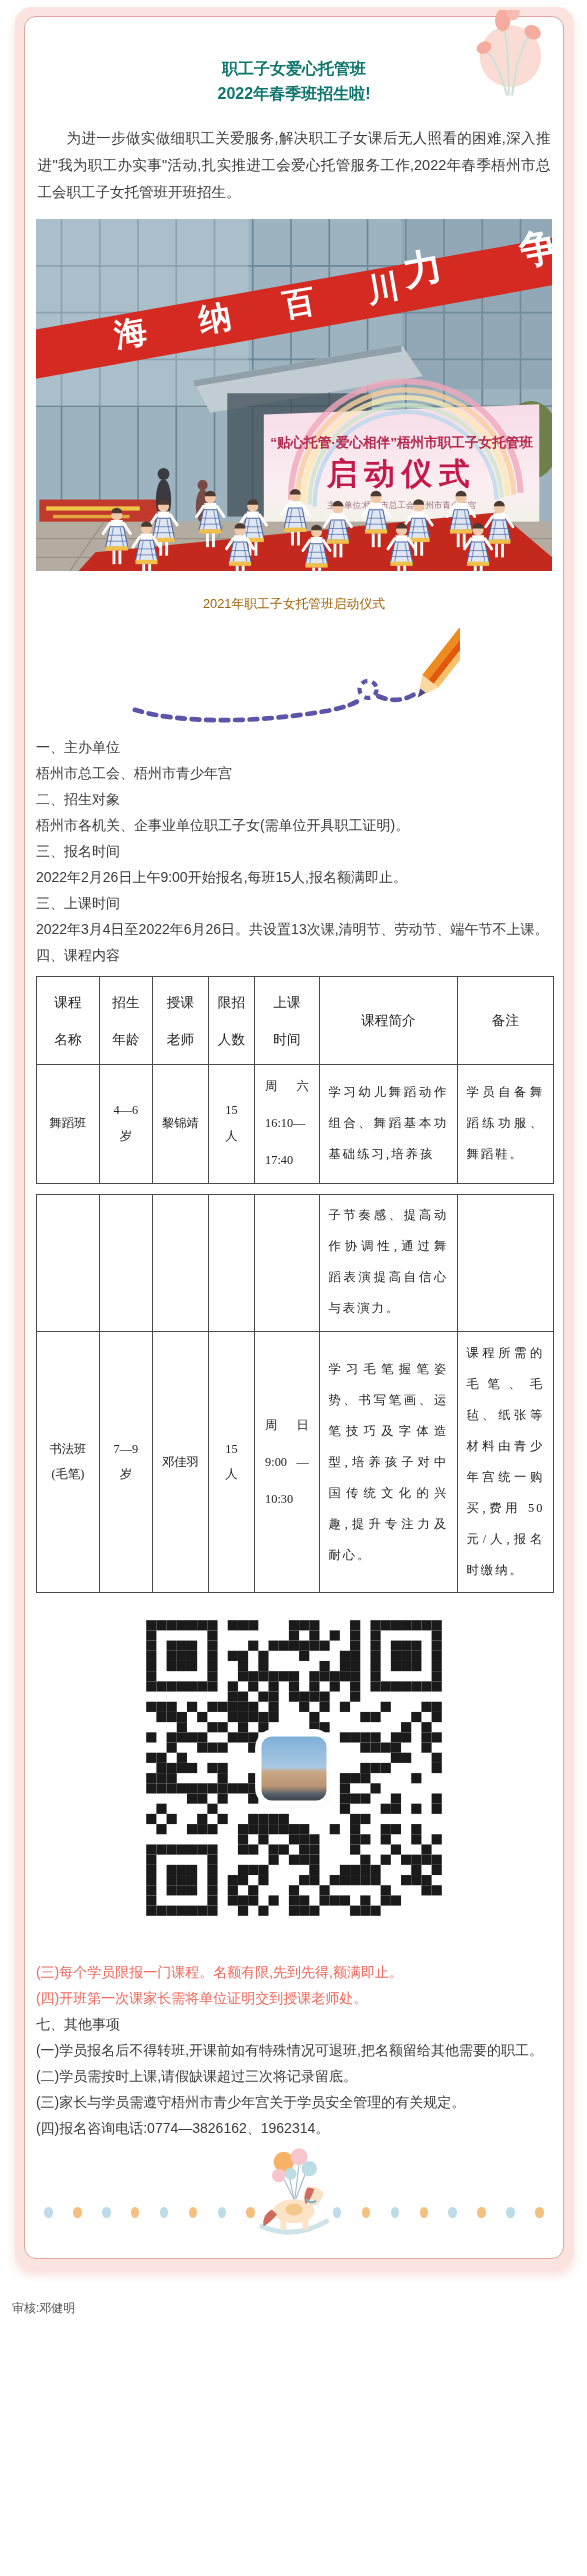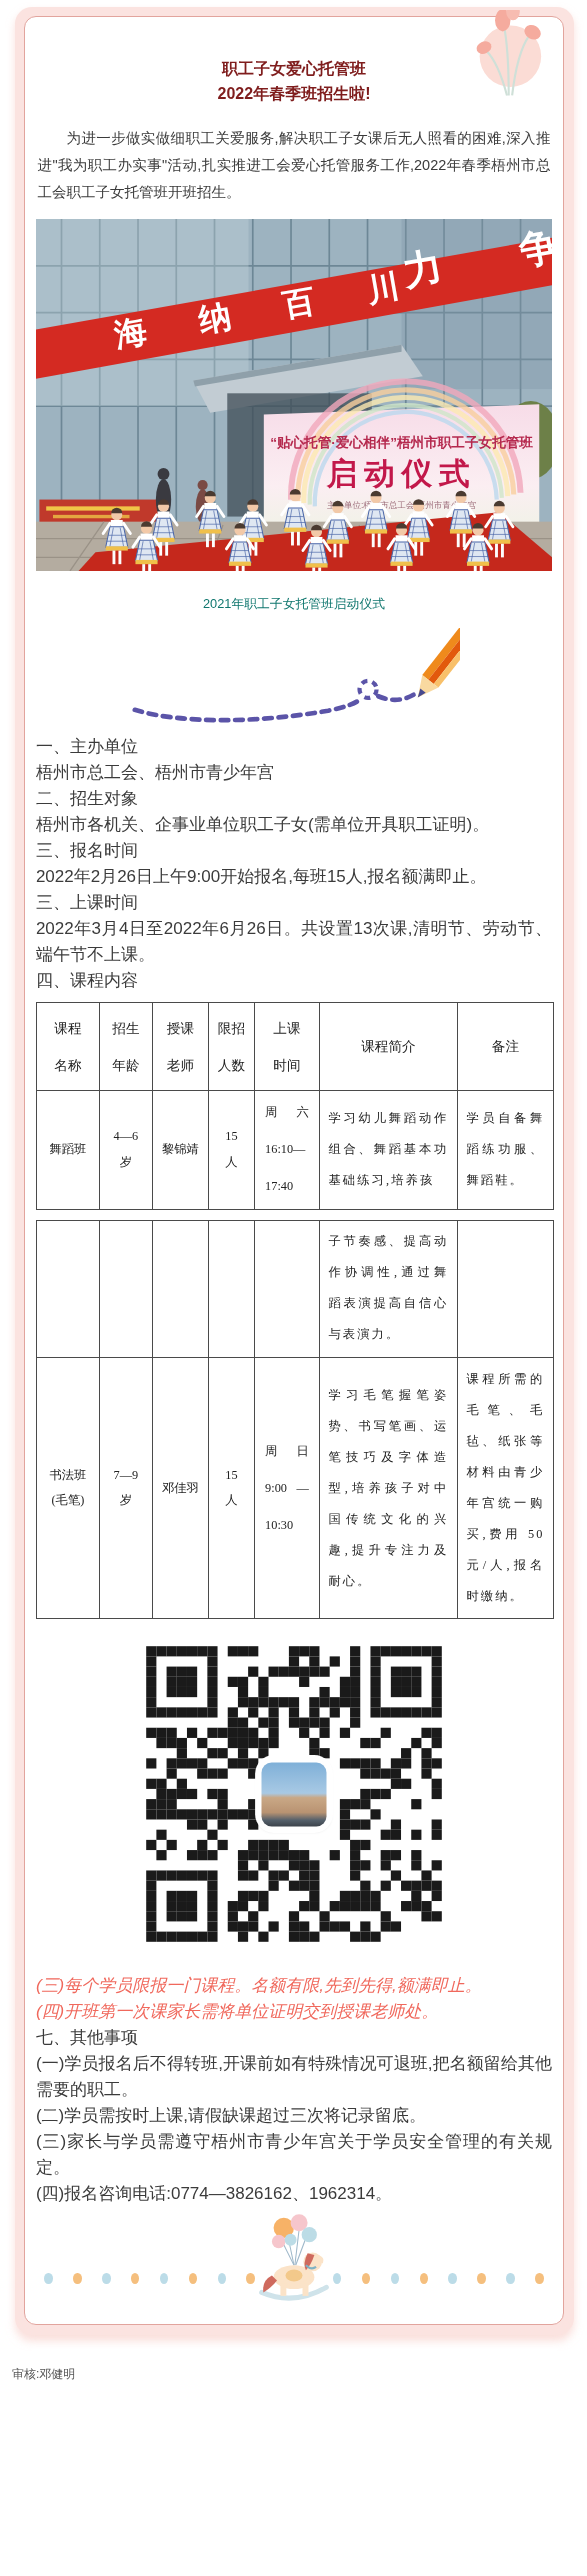--- a/index.html
+++ b/index.html
@@ -11,32 +11,32 @@
   .card{
     position:relative;margin:6.8px 14.5px 0;background:#fbe3e0;border-radius:17px;
     padding:9.4px;box-shadow:0 5.1px 8.5px rgba(245,196,190,.55);
   }
   .card-inner{
     position:relative;background:#ffffff;border:0.9px solid #e2a49d;border-radius:12px;
     padding:0 11px 17px;overflow:visible;
   }
   .flower{position:absolute;top:-6.8px;right:15.3px;width:82px;height:94px;pointer-events:none;}
   
-  .title{margin-top:39px;text-align:center;color:#7f1d1d;font-size:16px;font-weight:bold;line-height:25px;}
+  .title{margin-top:39px;text-align:center;color:#0f766e;font-size:16px;font-weight:bold;line-height:25px;}
   .title p{margin:0;}
   
   .intro{margin:18.7px 1.7px 0;font-size:14.5px;line-height:27px;color:#3b3b3b;text-align:justify;text-indent:2em;}
   
   .photo{margin-top:13.6px;width:516px;height:352px;display:block;}
-  .caption{margin-top:24px;text-align:center;color:#0f766e;font-size:12.8px;line-height:18.7px;}
+  .caption{margin-top:24px;text-align:center;color:#a16207;font-size:12.8px;line-height:18.7px;}
   
   .pencil-wrap{margin-top:12px;height:100px;display:flex;justify-content:center;align-items:flex-end;}
   
   .sections{margin-top:6.8px;}
-  .sections p,.after-table p{margin:0;font-size:17px;line-height:26px;color:#3b3b3b;text-align:justify;}
+  .sections p,.after-table p{margin:0;font-size:14px;line-height:26px;color:#3b3b3b;text-align:justify;}
   .red p{color:#f0685c;}
   
   table{border-collapse:collapse;table-layout:fixed;width:516px;margin:0 auto;
         font-family:"Liberation Serif",serif;color:#222;}
   .tbl1{margin-top:8.5px;}
   .tbl2{margin-top:10.2px;}
   th,td{border:0.9px solid #4a4a4a;padding:3.4px 6.8px;vertical-align:middle;}
   th{font-size:13.6px;font-weight:normal;white-space:pre-line;line-height:37px;text-align:center;}
   td{font-size:12.3px;}
   .c{text-align:center;white-space:pre-line;line-height:25.5px;margin-top:12px;}
@@ -674,21 +674,21 @@
           <rect x="204" y="348" width="12" height="12" fill="#1a1a1a"></rect>
           <rect x="252" y="348" width="12" height="12" fill="#1a1a1a"></rect>
           <rect x="264" y="348" width="12" height="12" fill="#1a1a1a"></rect>
           <rect x="276" y="348" width="12" height="12" fill="#1a1a1a"></rect>
         </svg>
       <div class="qr-logo">
           <div class="pic"></div>
         </div>
     </div>
 
-    <div class="sections red" style="margin-top:21px;font-style:italic;">
+    <div class="sections red" style="margin-top:33px;">
       <p>(三)每个学员限报一门课程。名额有限,先到先得,额满即止。</p>
       <p>(四)开班第一次课家长需将单位证明交到授课老师处。</p>
     </div>
     <div class="sections" style="margin-top:0;">
       <p>七、其他事项</p>
       <p>(一)学员报名后不得转班,开课前如有特殊情况可退班,把名额留给其他需要的职工。</p>
       <p>(二)学员需按时上课,请假缺课超过三次将记录留底。</p>
       <p>(三)家长与学员需遵守梧州市青少年宫关于学员安全管理的有关规定。</p>
       <p>(四)报名咨询电话:0774—3826162、1962314。</p>
     </div>

